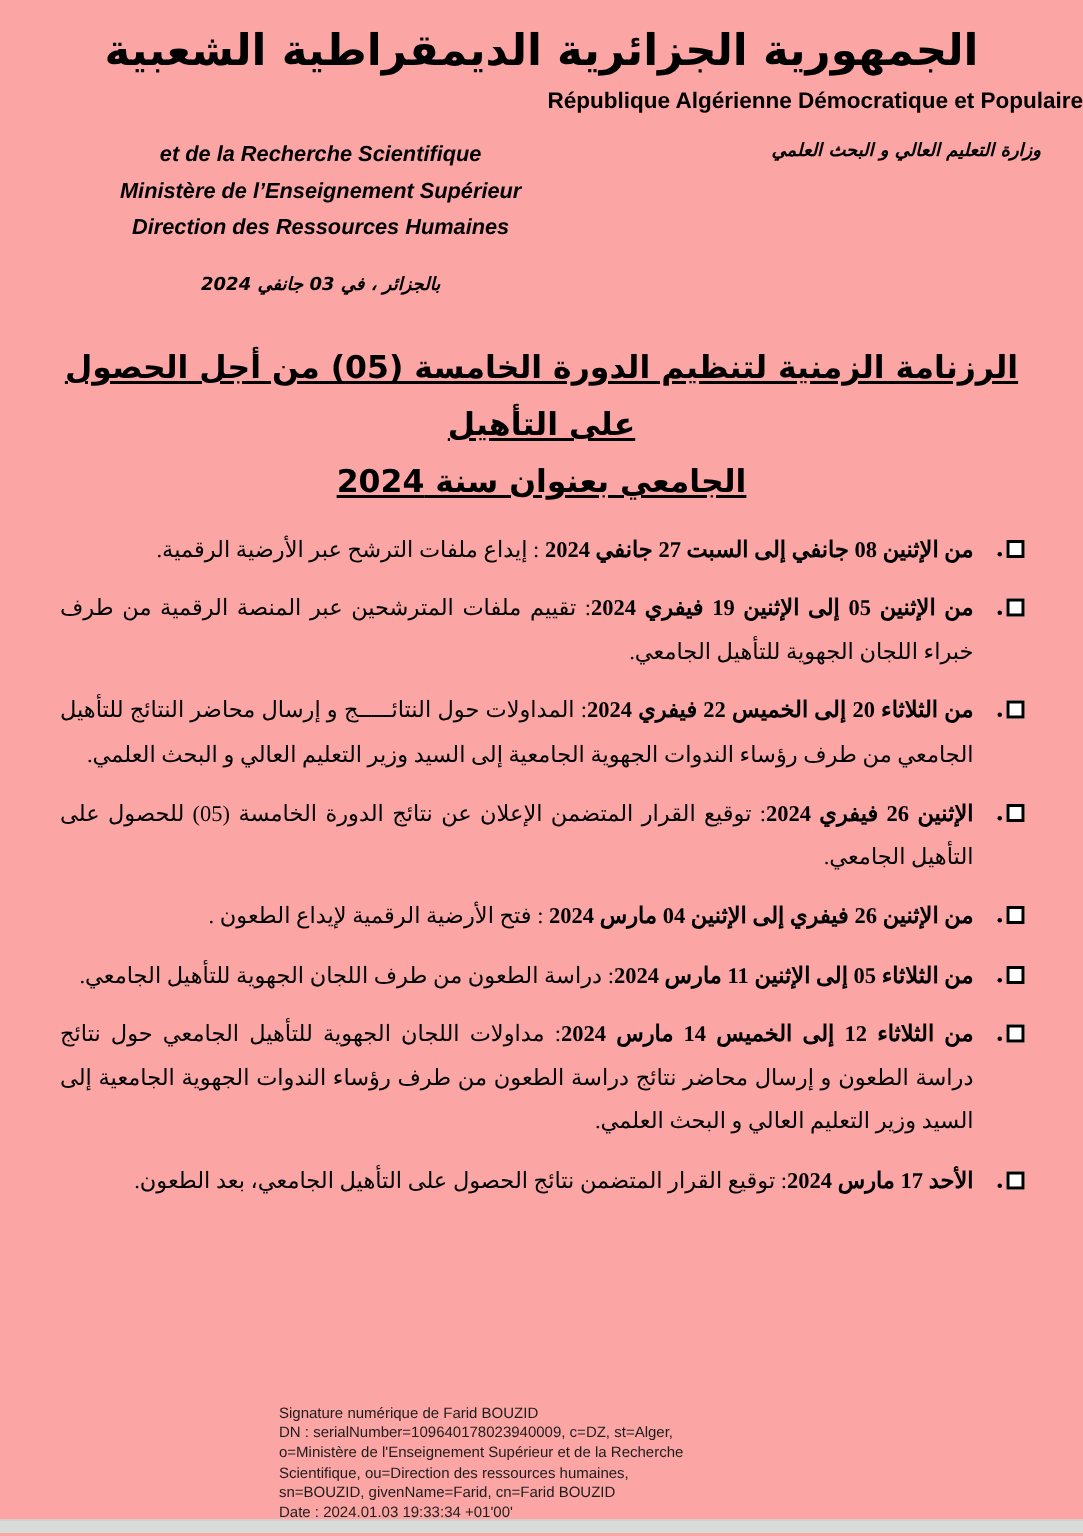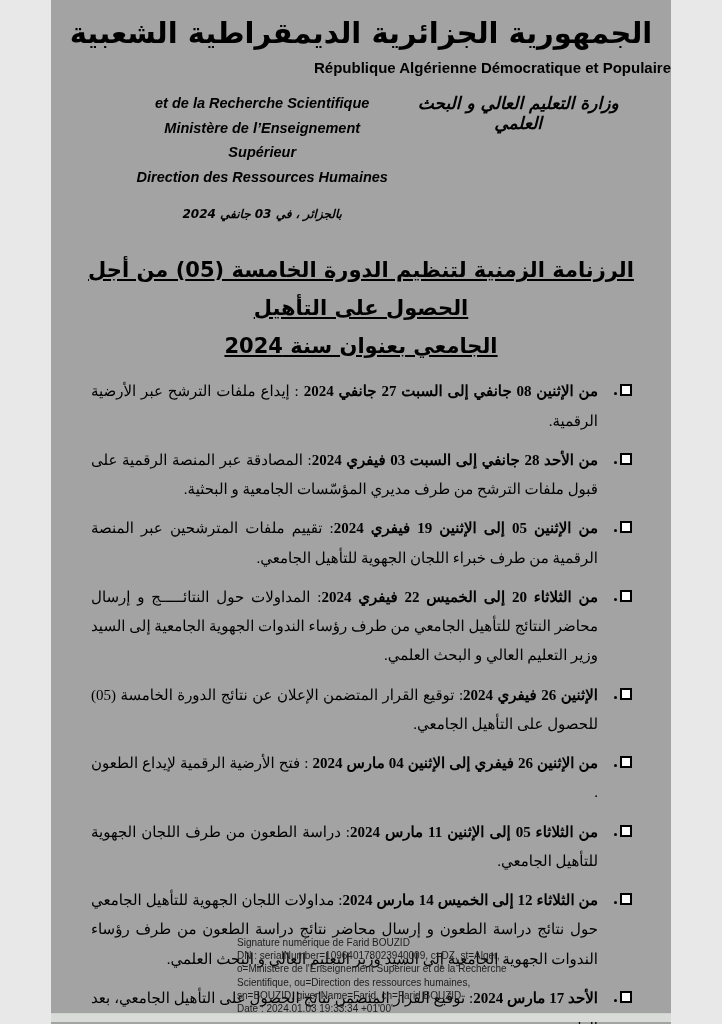--- a/index.html
+++ b/index.html
@@ -1,20 +1,20 @@
 <!DOCTYPE html>
 <html><head>
 <meta charset="utf-8">
 <style>
   * { box-sizing: border-box; }
   html, body { margin: 0; padding: 0; background: #e8e8e8; }
   .page {
-    width: 620px; height: 1024px;
+    width: 722px; height: 1024px;
     margin: 0 auto;
-    background: #a3a3a3;
+    background: #fca5a5;
     position: relative;
     overflow: hidden;
     color: #000;
     font-family: "DejaVu Sans", sans-serif;
   }
   .calligraphy {
     direction: rtl;
     text-align: center;
     padding-top: 16px;
     font-size: 29px;
@@ -49,21 +49,21 @@
     font-weight: bold;
     margin-top: 14px;
     font-family: "DejaVu Sans", sans-serif;
   }
   .right-block {
     direction: rtl;
     text-align: center;
     padding-top: 2px;
   }
   .ministry-ar {
-    font-size: 17px;
+    font-size: 12px;
     font-style: italic;
     font-weight: bold;
   }
   .direction-ar {
     font-size: 19px;
     font-weight: bold;
     margin-top: 28px;
   }
   .doc-title {
     direction: rtl;
@@ -154,24 +154,20 @@
     <div>الجامعي بعنوان سنة 2024</div>
   </div>
 
   <div class="schedule">
     <div class="item">
       <span class="cbx"></span>
       <b>من الإثنين 08 جانفي إلى السبت 27 جانفي 2024</b><span> : إيداع ملفات الترشح عبر الأرضية الرقمية.</span>
     </div>
     <div class="item">
       <span class="cbx"></span>
-      <b>من الأحد 28 جانفي إلى السبت 03 فيفري 2024</b><span>: المصادقة عبر المنصة الرقمية على قبول ملفات الترشح من طرف مديري المؤسّسات الجامعية و البحثية.</span>
-    </div>
-    <div class="item">
-      <span class="cbx"></span>
       <b>من الإثنين 05 إلى الإثنين 19 فيفري 2024</b><span>: تقييم ملفات المترشحين عبر المنصة الرقمية من طرف خبراء اللجان الجهوية للتأهيل الجامعي.</span>
     </div>
     <div class="item">
       <span class="cbx"></span>
       <b>من الثلاثاء 20 إلى الخميس 22 فيفري 2024</b><span>: المداولات حول النتائـــــج و إرسال محاضر النتائج للتأهيل الجامعي من طرف رؤساء الندوات الجهوية الجامعية إلى السيد وزير التعليم العالي و البحث العلمي.</span>
     </div>
     <div class="item">
       <span class="cbx"></span>
       <b>الإثنين 26 فيفري 2024</b><span>: توقيع القرار المتضمن الإعلان عن نتائج الدورة الخامسة (05) للحصول على التأهيل الجامعي.</span>
     </div>

